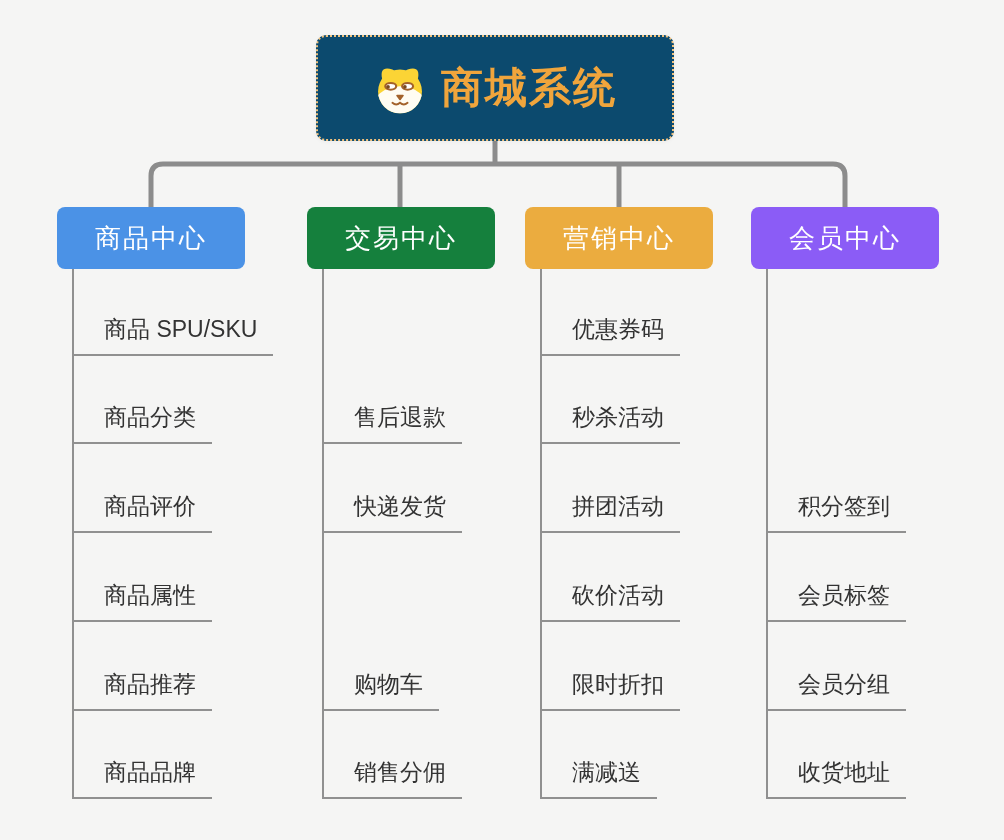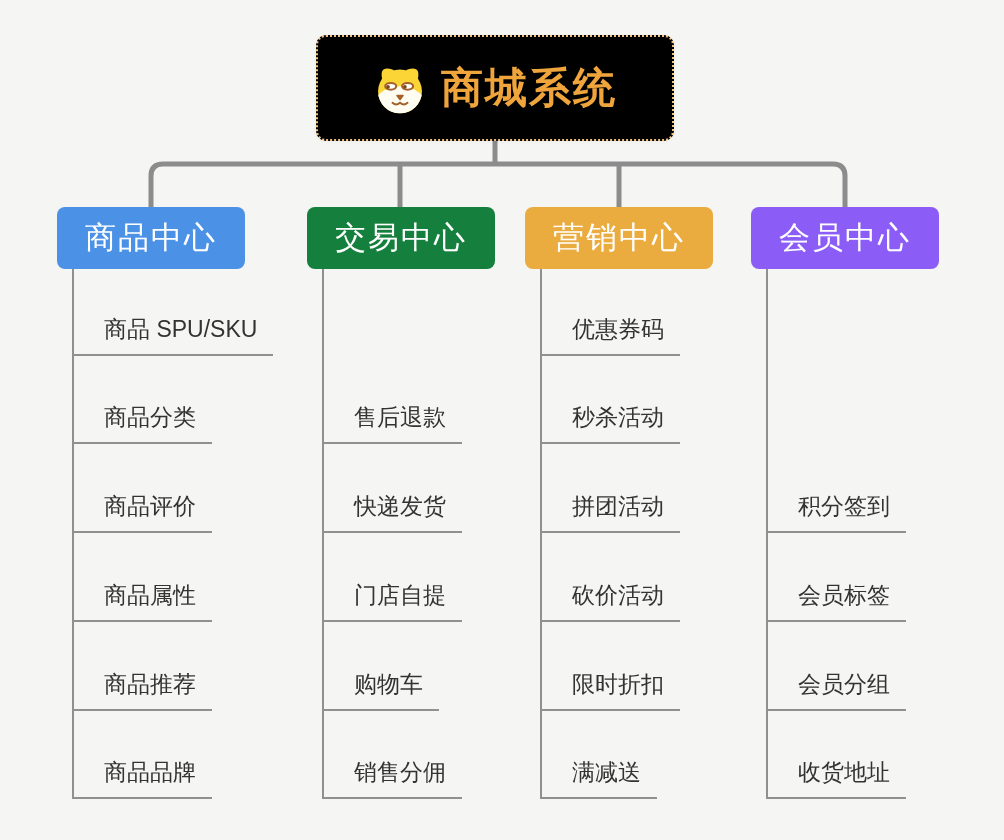--- a/index.html
+++ b/index.html
@@ -15,21 +15,21 @@
   svg.connectors {
     position: absolute; left: 0; top: 0;
     width: 1004px; height: 840px;
     pointer-events: none;
   }
 
   
   .root-node {
     position: absolute; left: 316px; top: 35px;
     width: 358px; height: 106px;
-    background: #000000;
+    background: #0c4a6e;
     border: 2px dotted #F0C27E;
     border-radius: 10px;
     box-sizing: border-box;
     display: flex; align-items: center; justify-content: center;
     gap: 14px;
     box-shadow: 0 1px 4px rgba(0,0,0,0.04);
   }
   .root-title {
     font-size: 42px;
     font-weight: 600;
@@ -44,21 +44,21 @@
   .col-1 { left: 57px;  }
   .col-2 { left: 307px; }
   .col-3 { left: 525px; }
   .col-4 { left: 751px; }
 
   .branch-box {
     width: 188px; height: 62px;
     border-radius: 8px;
     display: flex; align-items: center; justify-content: center;
     color: #FFFFFF;
-    font-size: 31px;
+    font-size: 26px;
     letter-spacing: 2px;
     box-sizing: border-box;
     white-space: nowrap;
   }
   .c1 { background: #4B92E6; }
   .c2 { background: #15803d; }
   .c3 { background: #EBAC3F; }
   .c4 { background: #8b5cf6; }
 
   .trunk {
@@ -136,21 +136,20 @@
     <div class="leaf r6">商品品牌</div>
   </div>
 
   <div class="col col-2">
     <div class="branch-box c2">
       <span>交易中心</span>
     </div>
     <div class="trunk"></div>
     <div class="leaf r2">售后退款</div>
     <div class="leaf r3">快递发货</div>
-    <div class="leaf r4">门店自提</div>
     <div class="leaf r5">购物车</div>
     <div class="leaf r6">销售分佣</div>
   </div>
 
   <div class="col col-3">
     <div class="branch-box c3">
       <span>营销中心</span>
     </div>
     <div class="trunk"></div>
     <div class="leaf r1">优惠券码</div>

